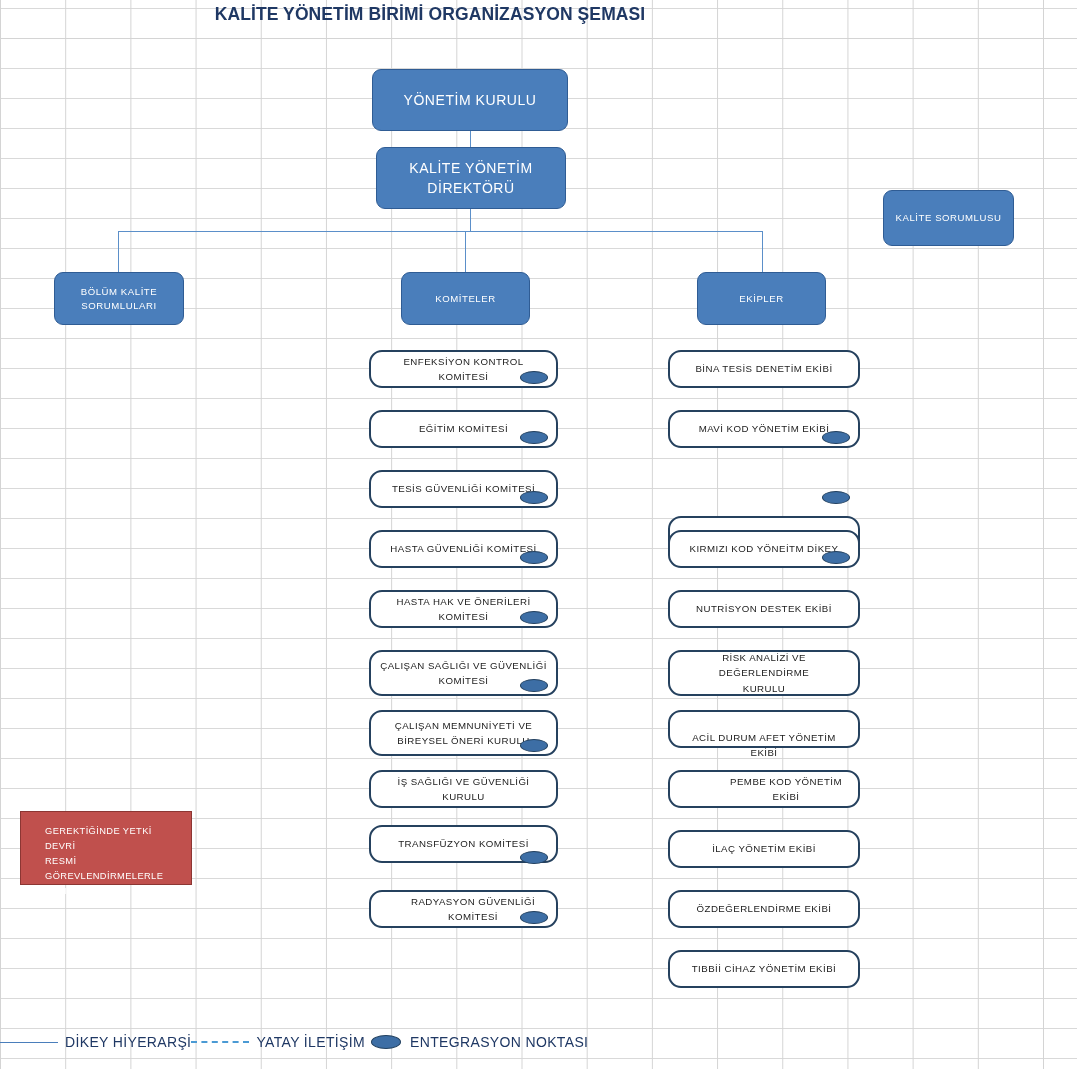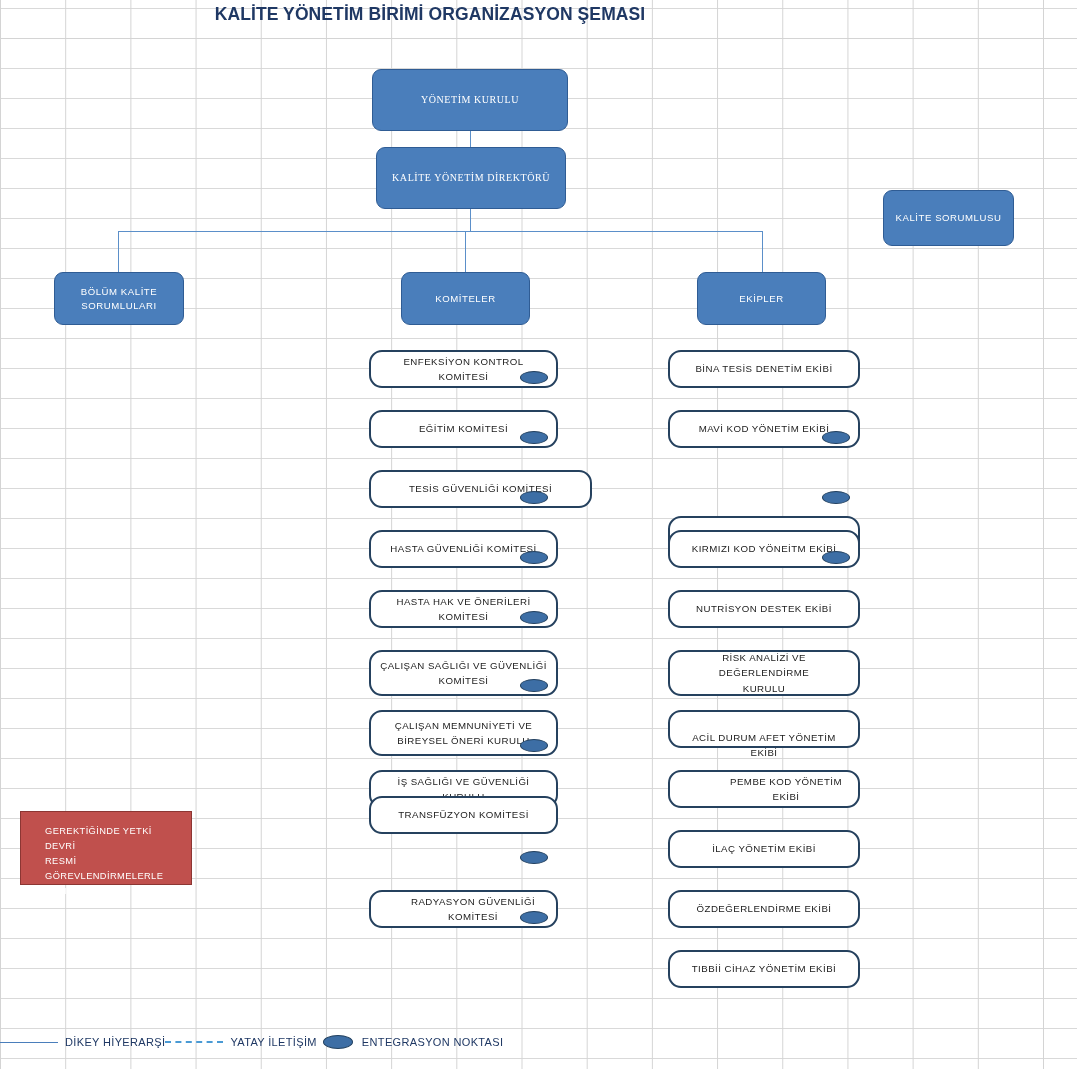--- a/index.html
+++ b/index.html
@@ -51,21 +51,21 @@
     border-radius:9px;
     color:#ffffff;
     display:flex;align-items:center;justify-content:center;
     text-align:center;
     font-size:9.6px;
     letter-spacing:.55px;
     line-height:1.45;
     box-sizing:border-box;
     z-index:3;
   }
-  .bluebox.b-lead{ font-size:10px;font-family:Liberation Serif, serif; }
+  .bluebox.b-lead{ font-size:14px; }
 
   
   .whitebox{
     position:absolute;
     background:#ffffff;
     border:2.6px solid #25415e;
     border-radius:13px;
     color:#1b1b1b;
     display:flex;align-items:center;justify-content:center;
     text-align:center;
@@ -105,21 +105,21 @@
   
   #legend{
     position:absolute;left:0px;top:1030px;width:378px;height:24px;
     display:flex;align-items:center;
     z-index:3;
   }
   .leg{display:flex;align-items:center;}
   .leg-solid{width:58px;height:0;border-top:1.4px solid #4a7ebb;margin-right:7px;}
   .leg-dash{width:58px;height:0;border-top:2.6px dashed #4a9ad4;margin-right:7px;}
   .leg-ell{width:28px;height:12px;background:#3d6ea5;border:1px solid #22405f;border-radius:50%;margin-right:9px;margin-left:6px;}
-  .leg-txt{font-size:11px;color:#1f3864;letter-spacing:.35px;white-space:nowrap;}
+  .leg-txt{font-size:14px;color:#1f3864;letter-spacing:.35px;white-space:nowrap;}
   .leg-sp{width:22px;}
 </style>
 </head>
 <body>
 
 <div id="grid"></div>
 <div id="grid-toprule"></div>
 
 <div id="canvas">
 
@@ -163,21 +163,21 @@
   <div id="committee-col">
       <div class="dot" style="left: 520px; top: 371px;"></div>
       <div class="whitebox" style="left: 369px; top: 350px; width: 189px; height: 38px;">
         <span style="white-space: pre-line;">ENFEKSİYON  KONTROL  KOMİTESİ</span>
       </div>
       <div class="dot" style="left: 520px; top: 431px;"></div>
       <div class="whitebox" style="left: 369px; top: 410px; width: 189px; height: 38px;">
         <span style="white-space: pre-line;">EĞİTİM KOMİTESİ</span>
       </div>
       <div class="dot" style="left: 520px; top: 491px;"></div>
-      <div class="whitebox" style="left: 369px; top: 470px; width: 223px; height: 38px;">
+      <div class="whitebox" style="left: 369px; top: 470px; width: 189px; height: 38px;">
         <span style="white-space: pre-line;">TESİS GÜVENLİĞİ KOMİTESİ</span>
       </div>
       <div class="dot" style="left: 520px; top: 551px;"></div>
       <div class="whitebox" style="left: 369px; top: 530px; width: 189px; height: 38px;">
         <span style="white-space: pre-line;">HASTA GÜVENLİĞİ KOMİTESİ</span>
       </div>
       <div class="dot" style="left: 520px; top: 611px;"></div>
       <div class="whitebox" style="left: 369px; top: 590px; width: 189px; height: 38px;">
         <span style="white-space: pre-line;">HASTA HAK  VE  ÖNERİLERİ  KOMİTESİ</span>
       </div>
@@ -188,21 +188,21 @@
       </div>
       <div class="dot" style="left: 520px; top: 739px;"></div>
       <div class="whitebox" style="left: 369px; top: 710px; width: 189px; height: 46px;">
         <span style="white-space: pre-line;">ÇALIŞAN  MEMNUNİYETİ   VE
 BİREYSEL ÖNERİ  KURULU</span>
       </div>
       <div class="whitebox" style="left: 369px; top: 770px; width: 189px; height: 38px;">
         <span style="white-space: pre-line;">İŞ SAĞLIĞI VE GÜVENLİĞİ  KURULU</span>
       </div>
       <div class="dot" style="left: 520px; top: 851px;"></div>
-      <div class="whitebox" style="left: 369px; top: 796px; width: 189px; height: 38px;">
+      <div class="whitebox" style="left: 369px; top: 825px; width: 189px; height: 38px;">
         <span style="white-space: pre-line;">TRANSFÜZYON   KOMİTESİ</span>
       </div>
       <div class="dot" style="left: 520px; top: 911px;"></div>
       <div class="whitebox" style="left: 369px; top: 890px; width: 189px; height: 38px; padding-left: 28px;">
         <span style="white-space: pre-line;">RADYASYON  GÜVENLİĞİ  KOMİTESİ</span>
       </div>
     </div>
 
   <div id="team-col">
       <div class="whitebox" style="left: 668px; top: 350px; width: 192px; height: 38px;">
@@ -211,21 +211,21 @@
       <div class="dot" style="left: 822px; top: 431px;"></div>
       <div class="whitebox" style="left: 668px; top: 410px; width: 192px; height: 38px;">
         <span style="white-space: pre-line;">MAVİ  KOD YÖNETİM  EKİBİ</span>
       </div>
       <div class="dot" style="left: 822px; top: 491px;"></div>
       <div class="whitebox" style="left: 668px; top: 470px; width: 192px; height: 38px; margin-top: 46px;">
         <span style="white-space: pre-line;">BEYAZ  KOD YÖNETİM  EKİBİ</span>
       </div>
       <div class="dot" style="left: 822px; top: 551px;"></div>
       <div class="whitebox" style="left: 668px; top: 530px; width: 192px; height: 38px;">
-        <span style="white-space: pre-line;">KIRMIZI KOD YÖNEİTM   EKİBİ</span>
+        <span style="white-space: pre-line;">KIRMIZI KOD YÖNEİTM   DİKEY</span>
       </div>
       <div class="whitebox" style="left: 668px; top: 590px; width: 192px; height: 38px;">
         <span style="white-space: pre-line;">NUTRİSYON  DESTEK EKİBİ</span>
       </div>
       <div class="whitebox" style="left: 668px; top: 650px; width: 192px; height: 46px;">
         <span style="white-space: pre-line;">RİSK ANALİZİ VE DEĞERLENDİRME
 KURULU</span>
       </div>
       <div class="whitebox" style="left: 668px; top: 710px; width: 192px; height: 38px;">
         <span style="white-space: pre-line; margin-top: 32px;">ACİL DURUM  AFET  YÖNETİM  EKİBİ</span>

